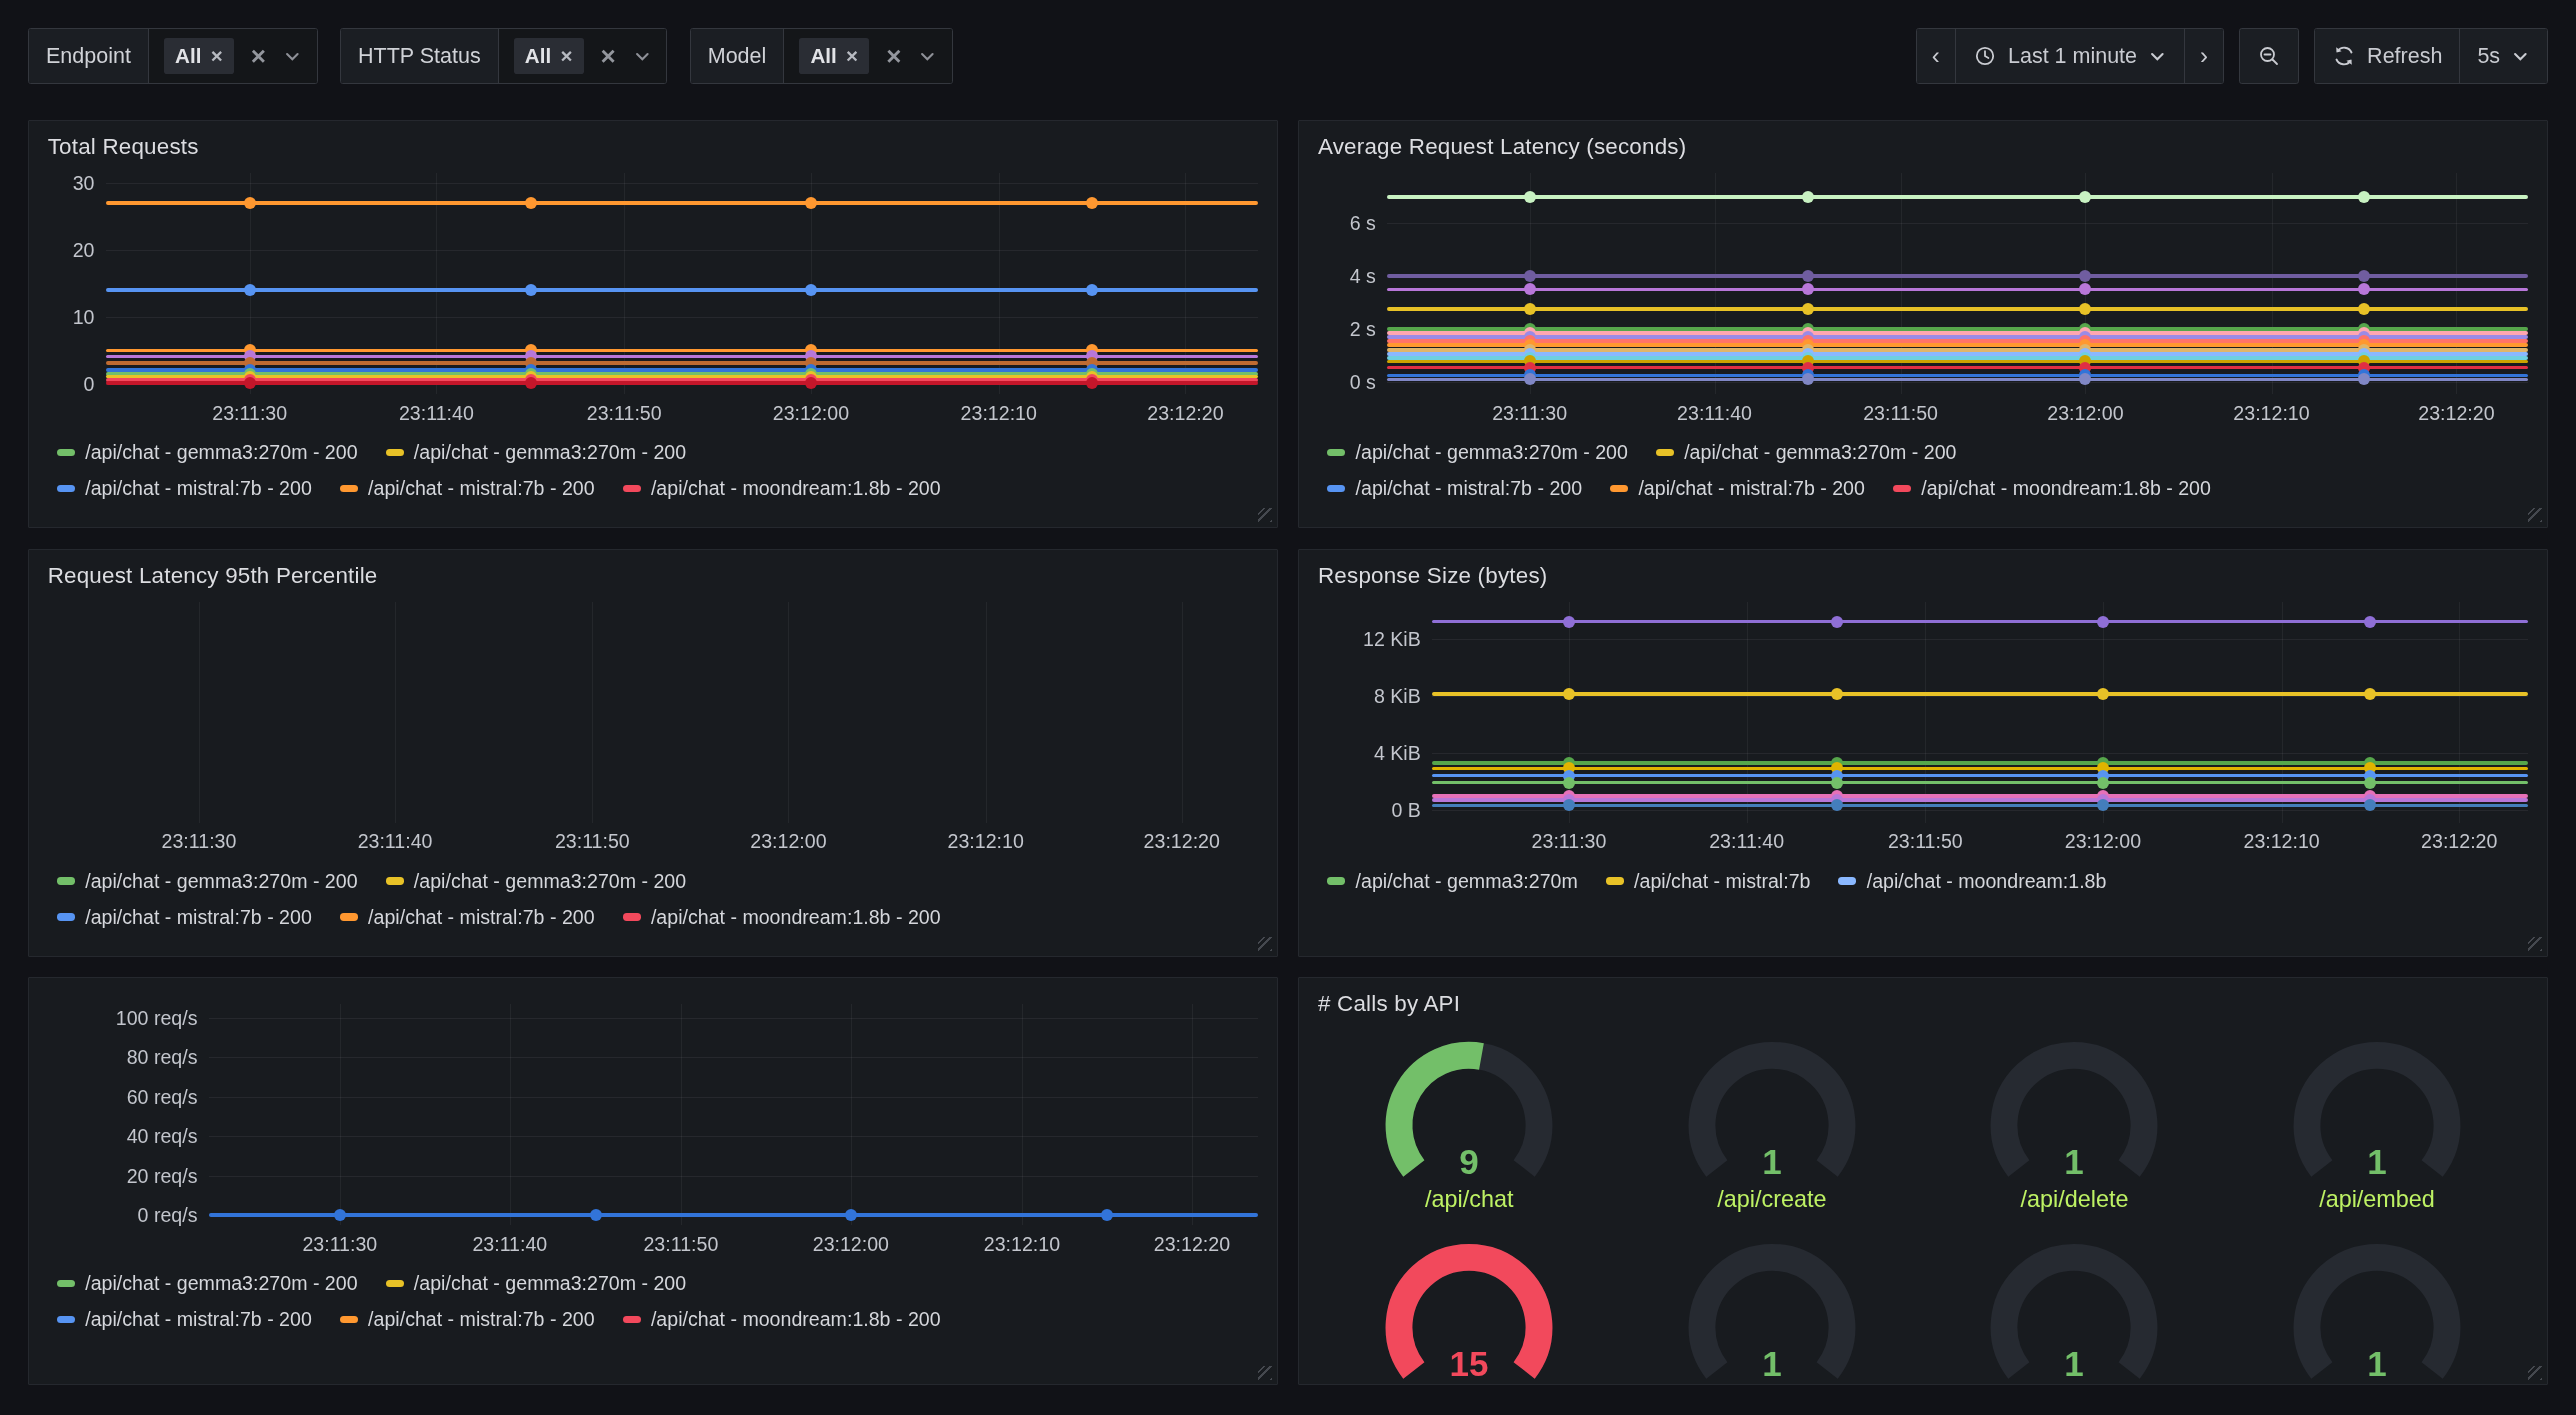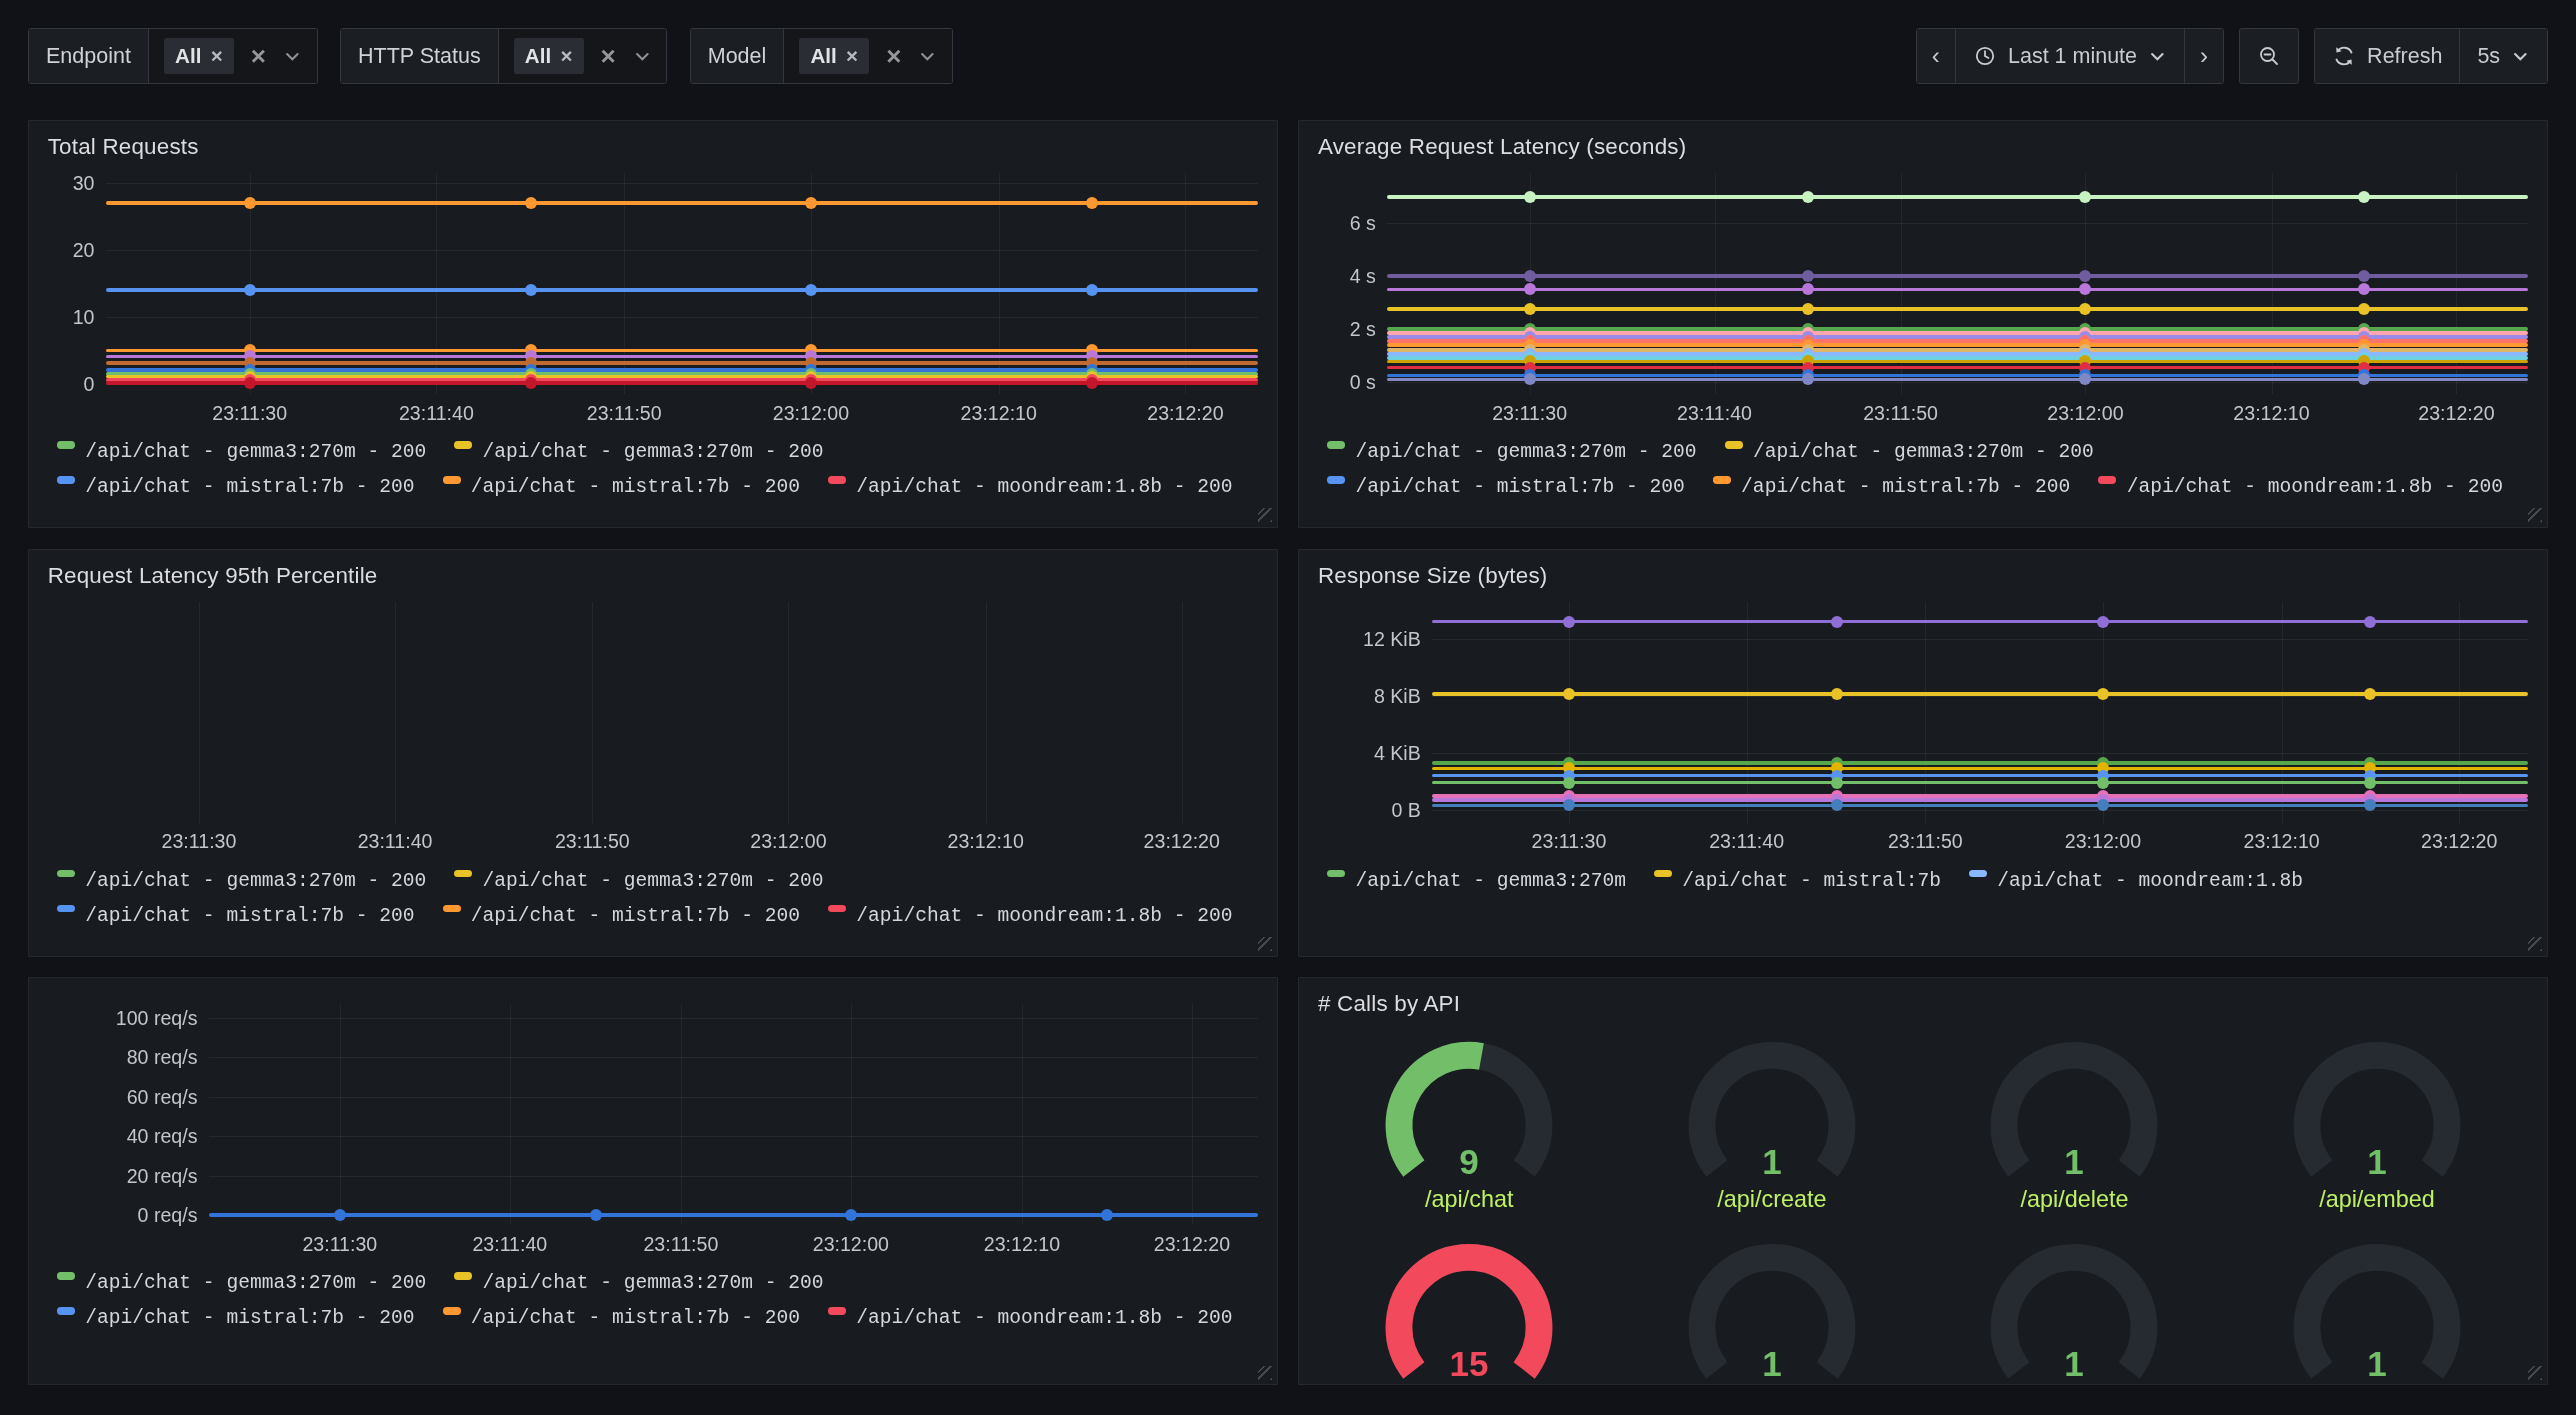--- a/index.html
+++ b/index.html
@@ -48,21 +48,21 @@
   .vgrid { position:absolute; top:0; bottom:0; width:0.9px; background:rgba(201,204,213,0.07); }
   .sline { position:absolute; left:0; right:0; height:3.7px; margin-top:-1.9px; border-radius:1.9px;}
   .sdot { position:absolute; width:12px; height:12px; border-radius:50%;
     transform:translate(-50%,-50%); }
   .xrow { position:relative; height:34px; }
   .xtick { position:absolute; top:7.5px; transform:translateX(-50%);
     font-size:19.6px; color:#C3C6CD; white-space:nowrap; }
 
   .legend { margin-top:7.5px; padding-left:9.3px; }
   .lrow { display:flex; gap:28px; margin-top:13px; }
-  .litem { display:flex; gap:10.3px; cursor:pointer; white-space:nowrap;font-family:Liberation Mono, monospace;}
+  .litem { display:flex; align-items:center; gap:10.3px; cursor:pointer; white-space:nowrap;}
   .lmark { width:18px; height:7.5px; border-radius:3.7px; flex:none; }
   .ltext { font-size:19.6px; color:#D5D7DC; }
 
   
   .ggrid { display:grid; grid-template-columns:repeat(4,1fr); row-gap:20.6px; margin-top:15px; }
   .gcell { display:flex; flex-direction:column; align-items:center; cursor:default; }
   .gsvg { width:222px; height:154px; }
   .gtrack { fill:none; stroke:#262A31; stroke-width:23; }
   .gfill { fill:none; stroke-width:23; }
   .gvalue { font-size:30px; font-weight:700; text-anchor:middle; font-family:inherit; }

